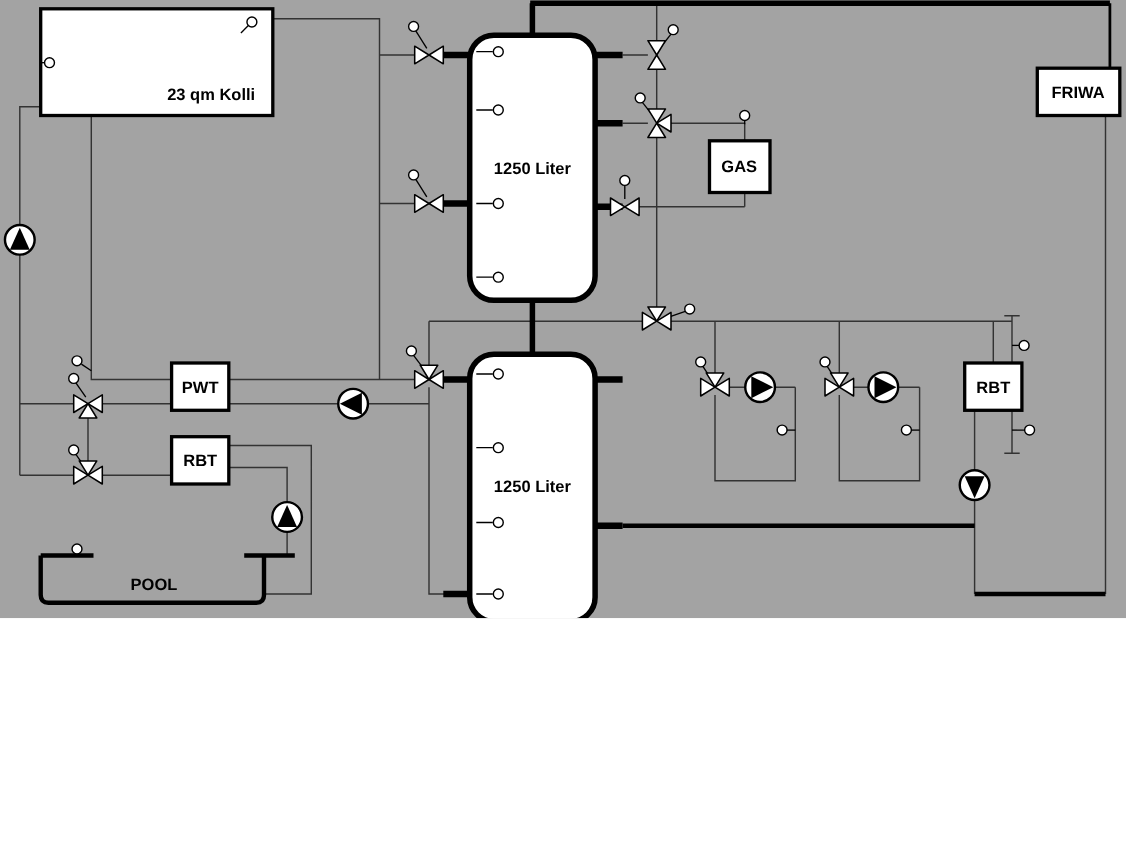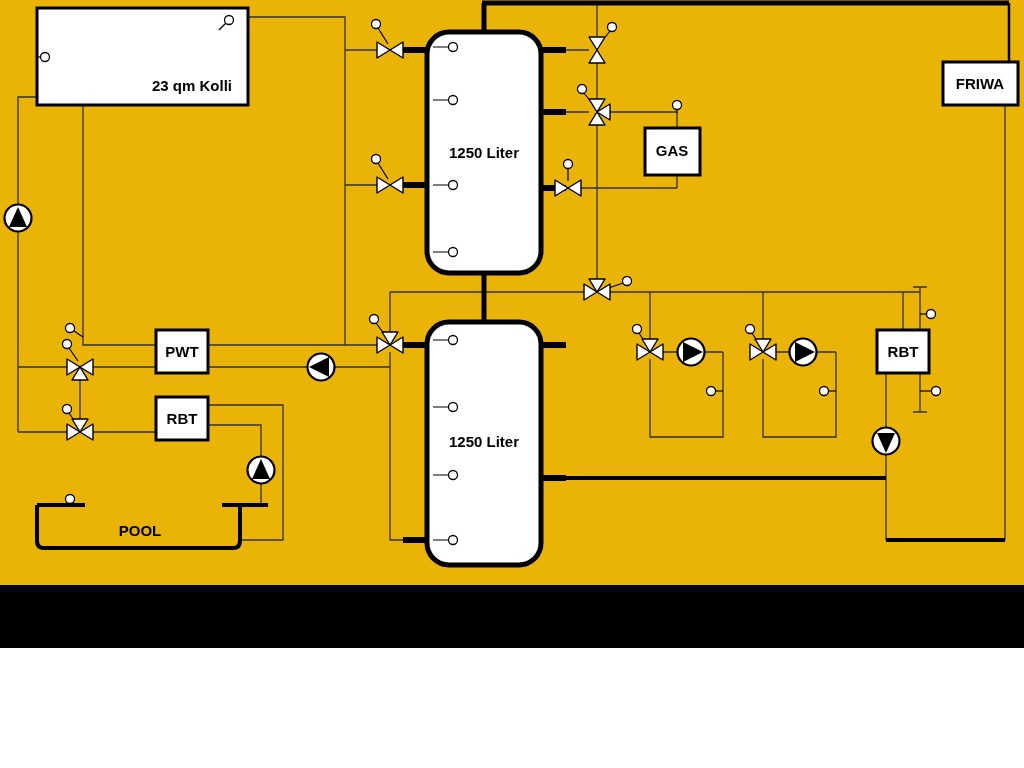--- a/index.html
+++ b/index.html
@@ -1,16 +1,16 @@
 <!DOCTYPE html>
 <html><head>
 <meta charset="utf-8">
 <style>
   html,body{margin:0;padding:0;background:#fff;}
-  #stage{position:relative;width:1024px;height:648px;background:#eab308;overflow:hidden;}
+  #stage{position:relative;width:1024px;height:562px;background:#a3a3a3;overflow:hidden;}
   .pipe{stroke:#333;stroke-width:1.3;fill:none;}
   .thick5{stroke:#000;stroke-width:5;fill:none;}
   .thick6{stroke:#000;stroke-width:6;fill:none;}
   .thick4{stroke:#000;stroke-width:4;fill:none;}
   .thick25{stroke:#000;stroke-width:2.5;fill:none;}
   .box{fill:#fff;stroke:#000;stroke-width:3;}
   .tank{fill:#fff;stroke:#000;stroke-width:5;}
   .valve{fill:#fff;stroke:#000;stroke-width:1.4;stroke-linejoin:round;}
   .pump-c{fill:#fff;stroke:#000;stroke-width:2.2;}
   .pump-t{fill:#000;stroke:none;}

